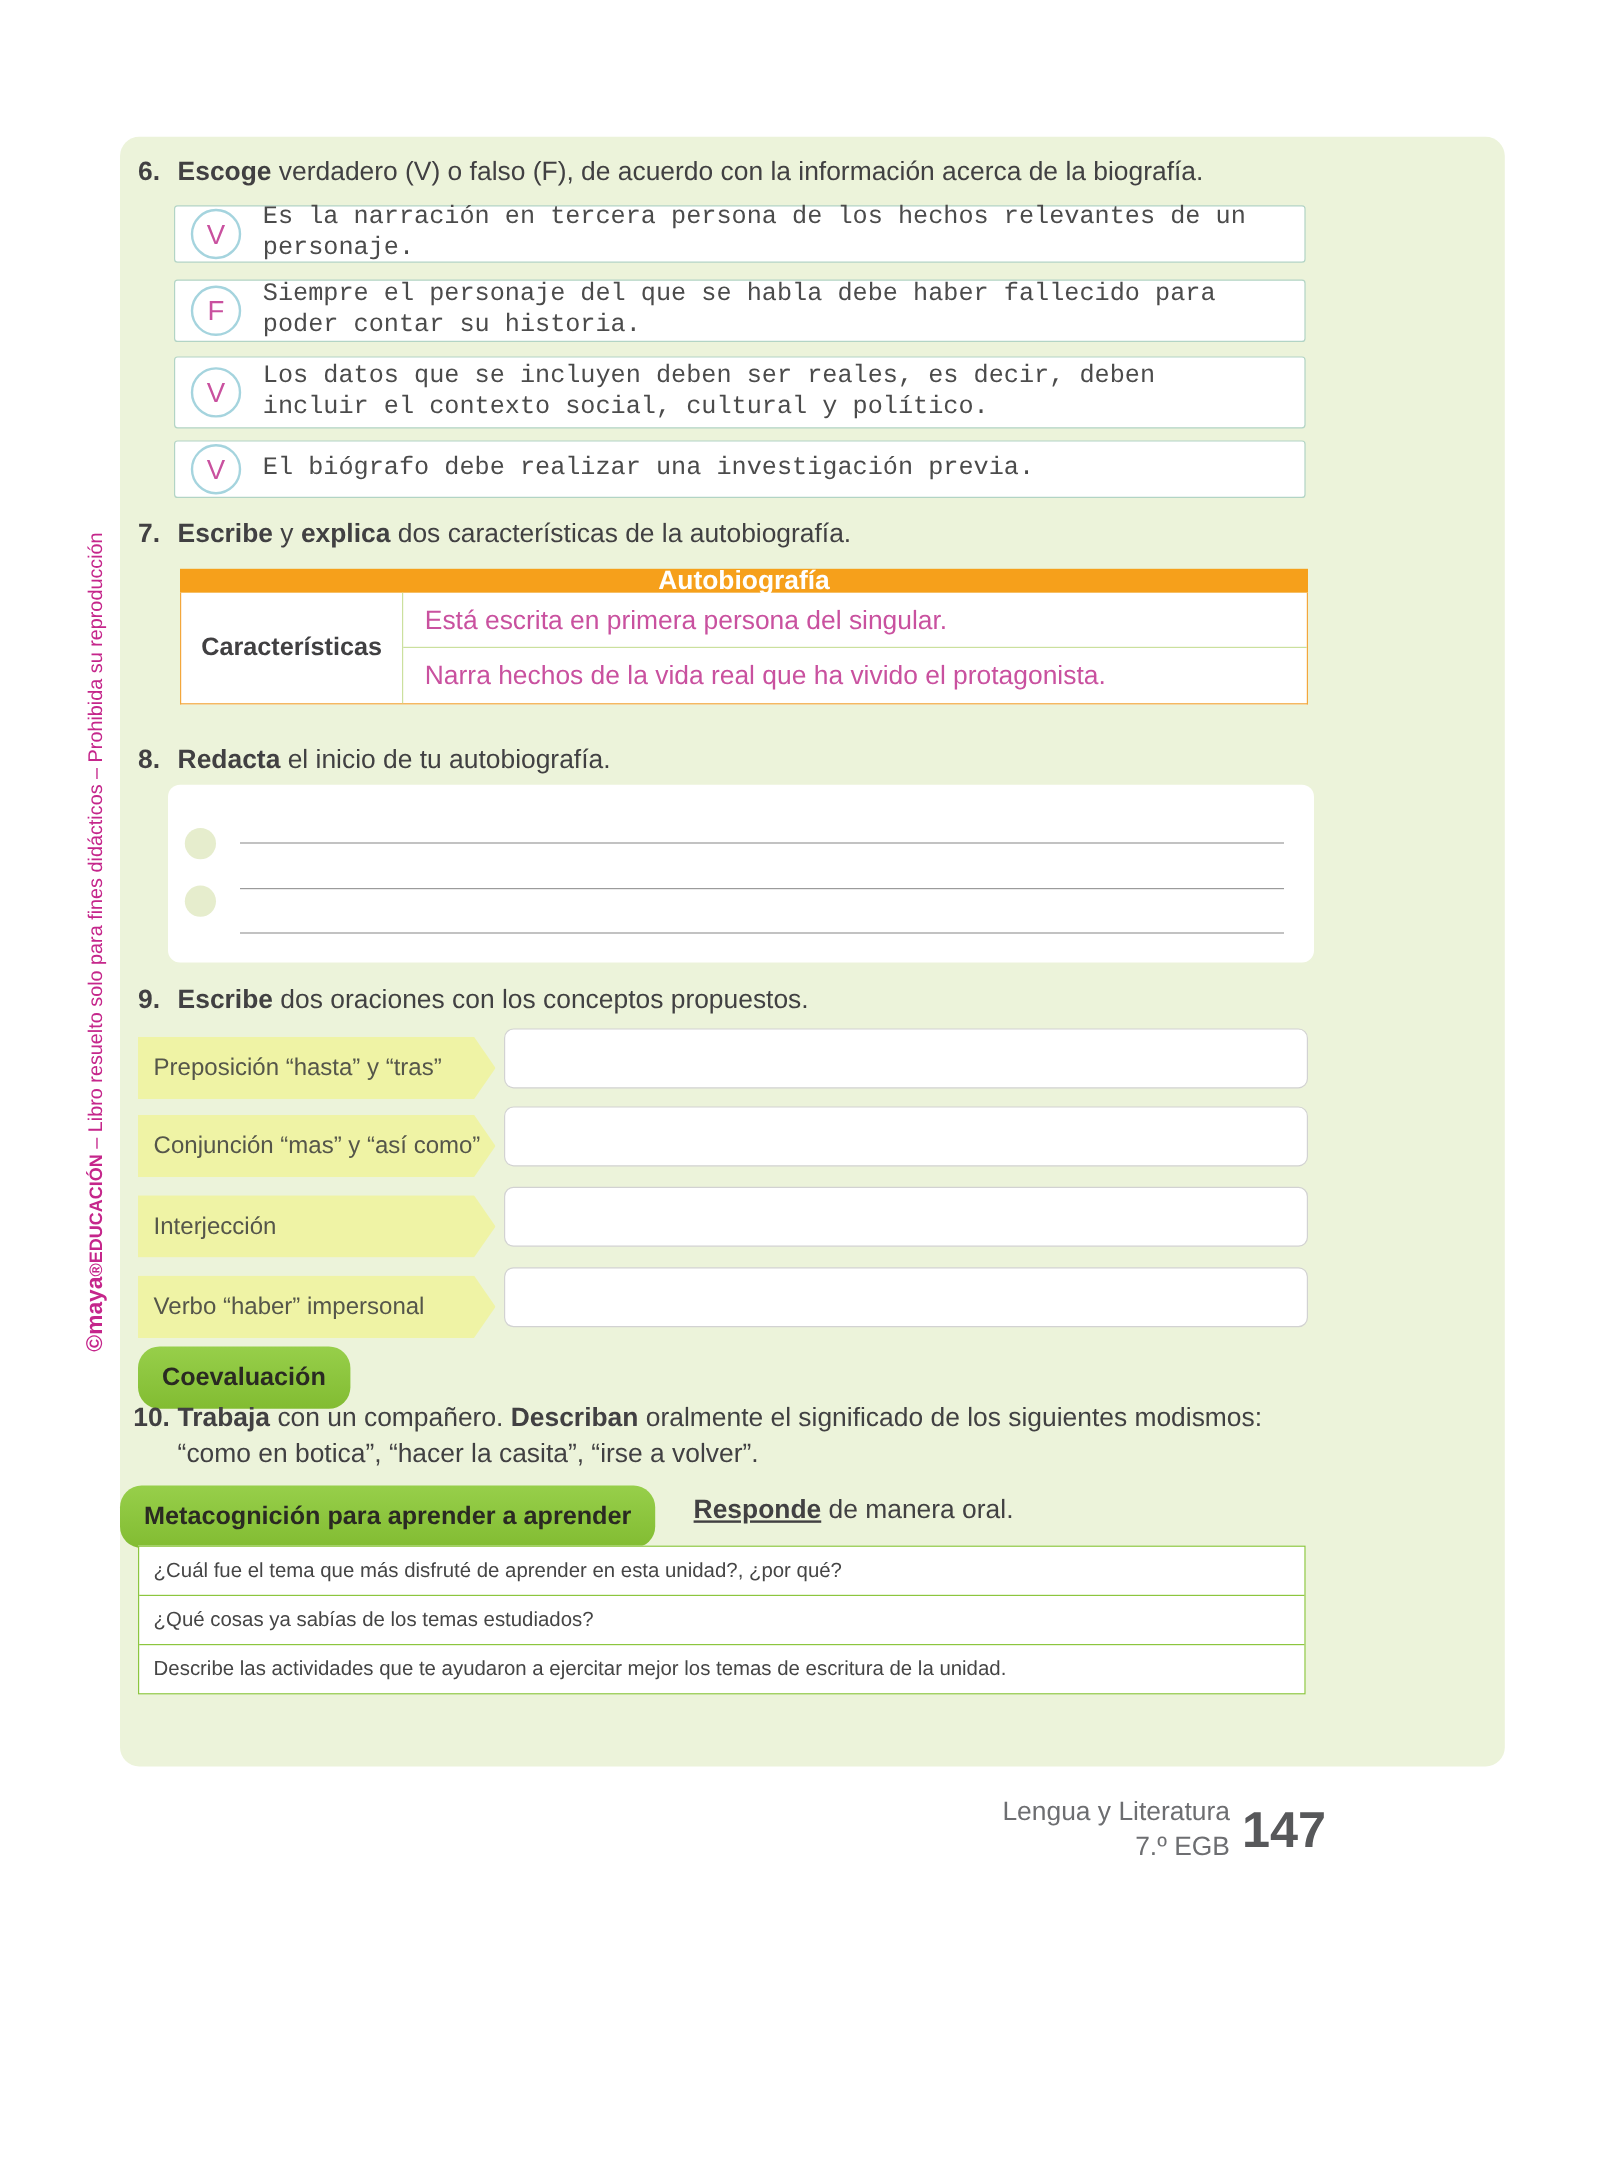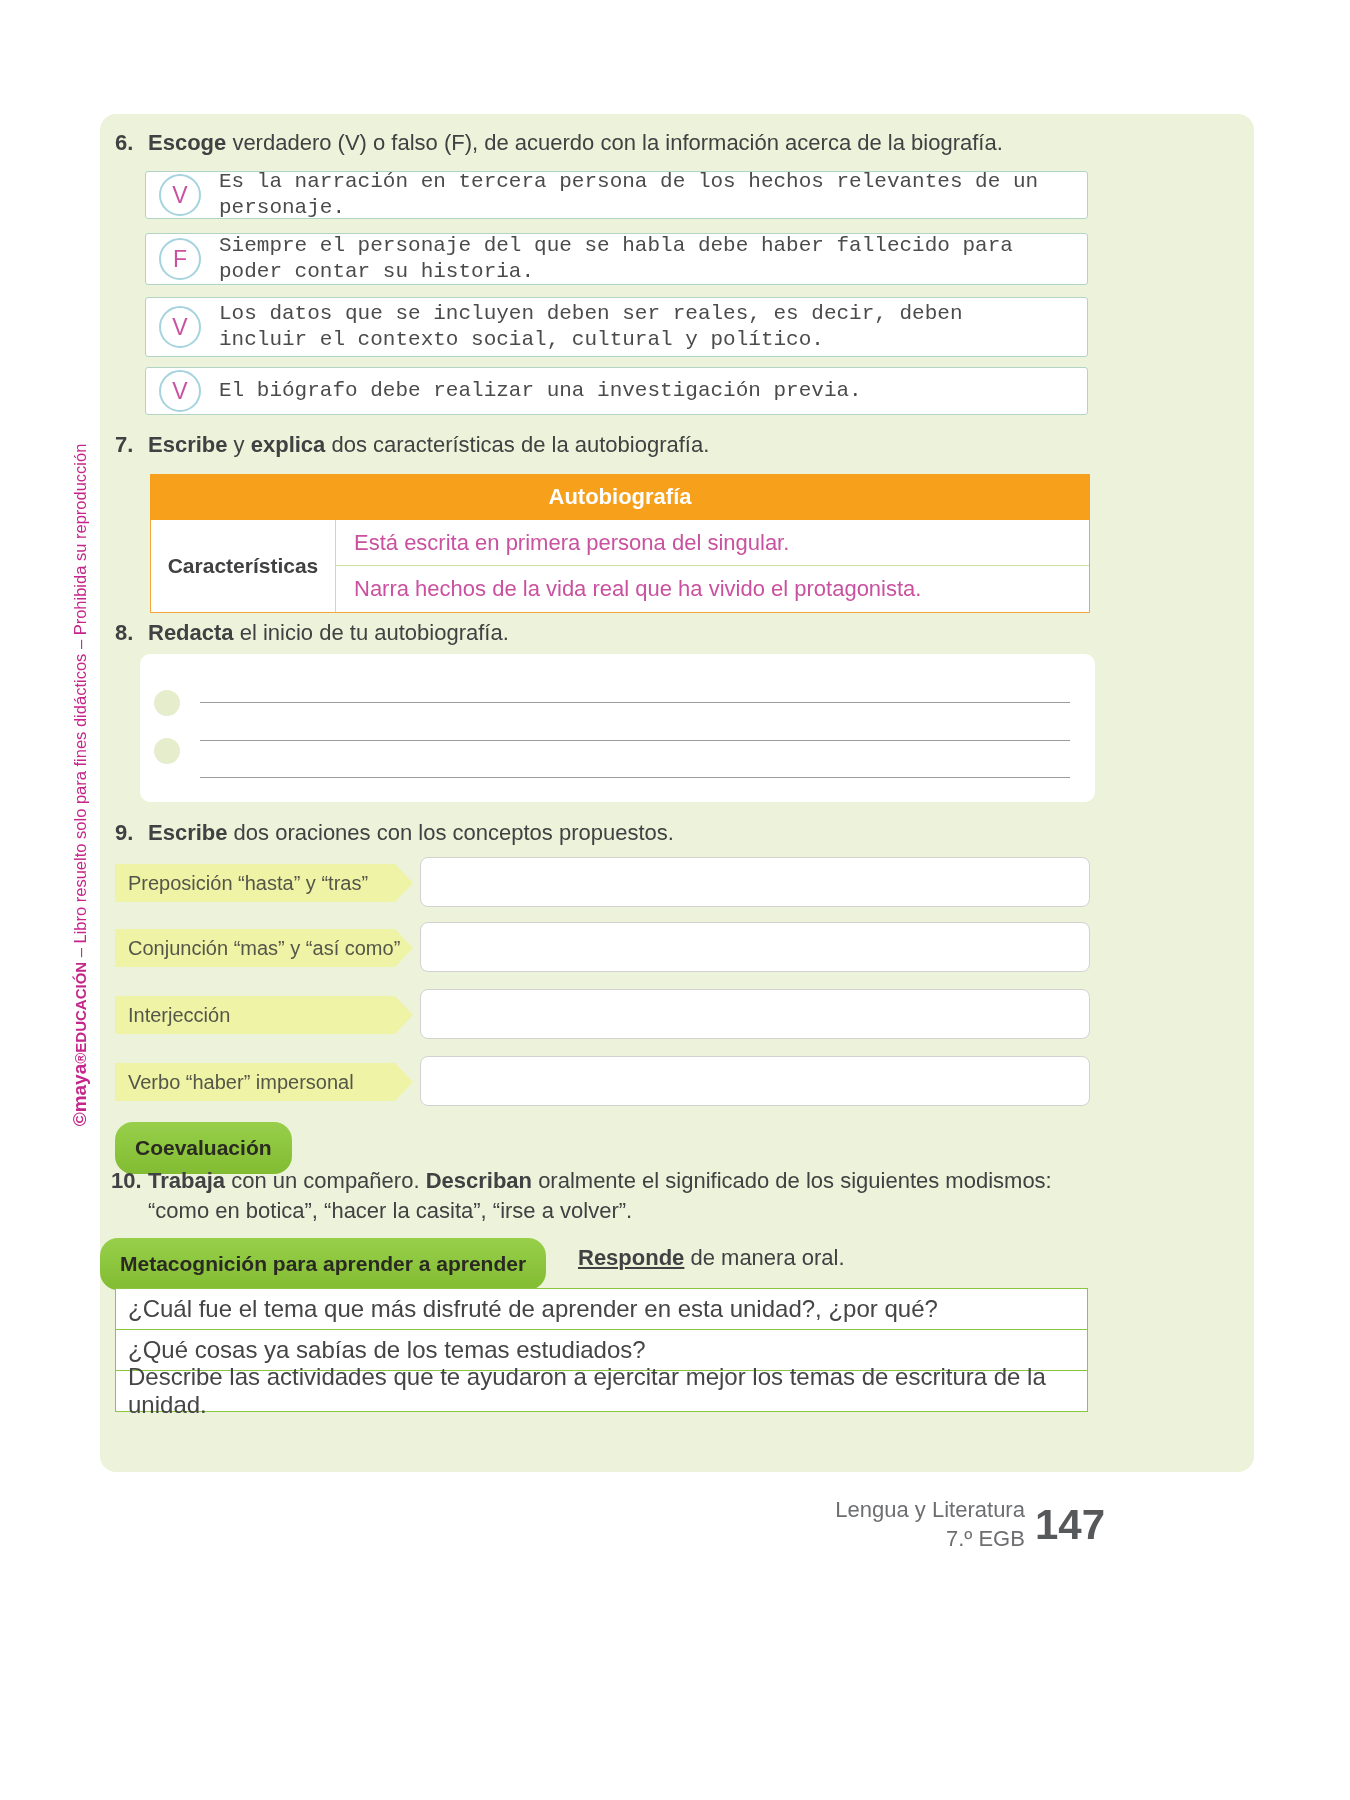--- a/index.html
+++ b/index.html
@@ -37,21 +37,21 @@
     width:38px; height:38px; border:2px solid #a5d4de; border-radius:50%;
     margin-left:13px; flex:0 0 auto; display:flex; align-items:center; justify-content:center;
     background:#ffffff;
   }
   .vf-letter { color:#c9519f; font-size:23px; }
   .vf-text { margin-left:18px; color:#4b4b4b; font-size:21px; line-height:1.25; padding-right:24px;font-family:Liberation Mono, monospace; }
 
   
   .auto-table { position:absolute; left:150px; top:474px; width:940px; }
   .at-header {
-    height:46px; background:#f6a01b; color:#ffffff; font-weight:bold; font-size:22px;
+    height:20px; background:#f6a01b; color:#ffffff; font-weight:bold; font-size:22px;
     display:flex; align-items:center; justify-content:center;
   }
   .at-body {
     display:grid; grid-template-columns:185px 1fr; grid-template-rows:46px 46px;
     border:1px solid #f3a73c; border-top:none; background:#ffffff;
   }
   .at-label {
     grid-row:1 / 3; display:flex; align-items:center; justify-content:center;
     font-weight:bold; color:#414042; font-size:21px; border-right:1px solid #cbe09e;
   }
@@ -63,21 +63,21 @@
     position:absolute; left:140px; top:654px; width:955px; height:148px;
     background:#ffffff; border-radius:10px;
   }
   .bullet { position:absolute; left:14px; width:26px; height:26px; border-radius:50%; background:#e6edcd; }
   .b1 { top:36px; } .b2 { top:84px; }
   .wline { position:absolute; left:60px; right:25px; border-bottom:1px solid #9b9b9b; height:0; }
   .l1 { top:48px; } .l2 { top:86px; } .l3 { top:123px; }
 
   
   .prompt-label {
-    position:absolute; left:115px; width:298px; height:38px; background:#eff3a5;
+    position:absolute; left:115px; width:298px; height:52px; background:#eff3a5;
     display:flex; align-items:center; padding-left:13px; box-sizing:border-box;
     font-size:20px; color:#55564a;
     clip-path:polygon(0 0, calc(100% - 18px) 0, 100% 50%, calc(100% - 18px) 100%, 0 100%);
     text-align:center;
   }
   .answer-box {
     position:absolute; left:420px; width:670px; height:50px; background:#ffffff;
     border:1px solid #d2d2d2; border-radius:8px; box-sizing:border-box;
     font-size:21px; color:#c9519f; display:flex; align-items:center; padding-left:14px;
   }
@@ -92,21 +92,21 @@
   .respond-line { position:absolute; left:578px; top:1245px; font-size:22px; color:#414042; }
   .respond-line b { font-weight:bold;text-decoration:underline; }
 
   
   .meta-table {
     position:absolute; left:115px; top:1288px; width:973px;
     border:1px solid #8cc63e; background:#ffffff; box-sizing:border-box;
   }
   .meta-row {
     height:40px; display:flex; align-items:center; padding-left:12px;
-    font-size:24px; color:#454545; border-bottom:1px solid #8cc63e;
+    font-size:17px; color:#454545; border-bottom:1px solid #8cc63e;
   }
   .meta-row:last-child { border-bottom:none; }
   .meta-row b { font-weight:bold; }
 
   
   .footer { position:absolute; left:800px; top:1496px; width:305px; display:flex; justify-content:flex-end; align-items:center; gap:10px; }
   .footer-lines { text-align:right; color:#6d6e71; font-size:22px; line-height:1.3; }
   .footer-page { font-size:42px; font-weight:bold; color:#57585a; line-height:1; }
 </style>
 </head>

